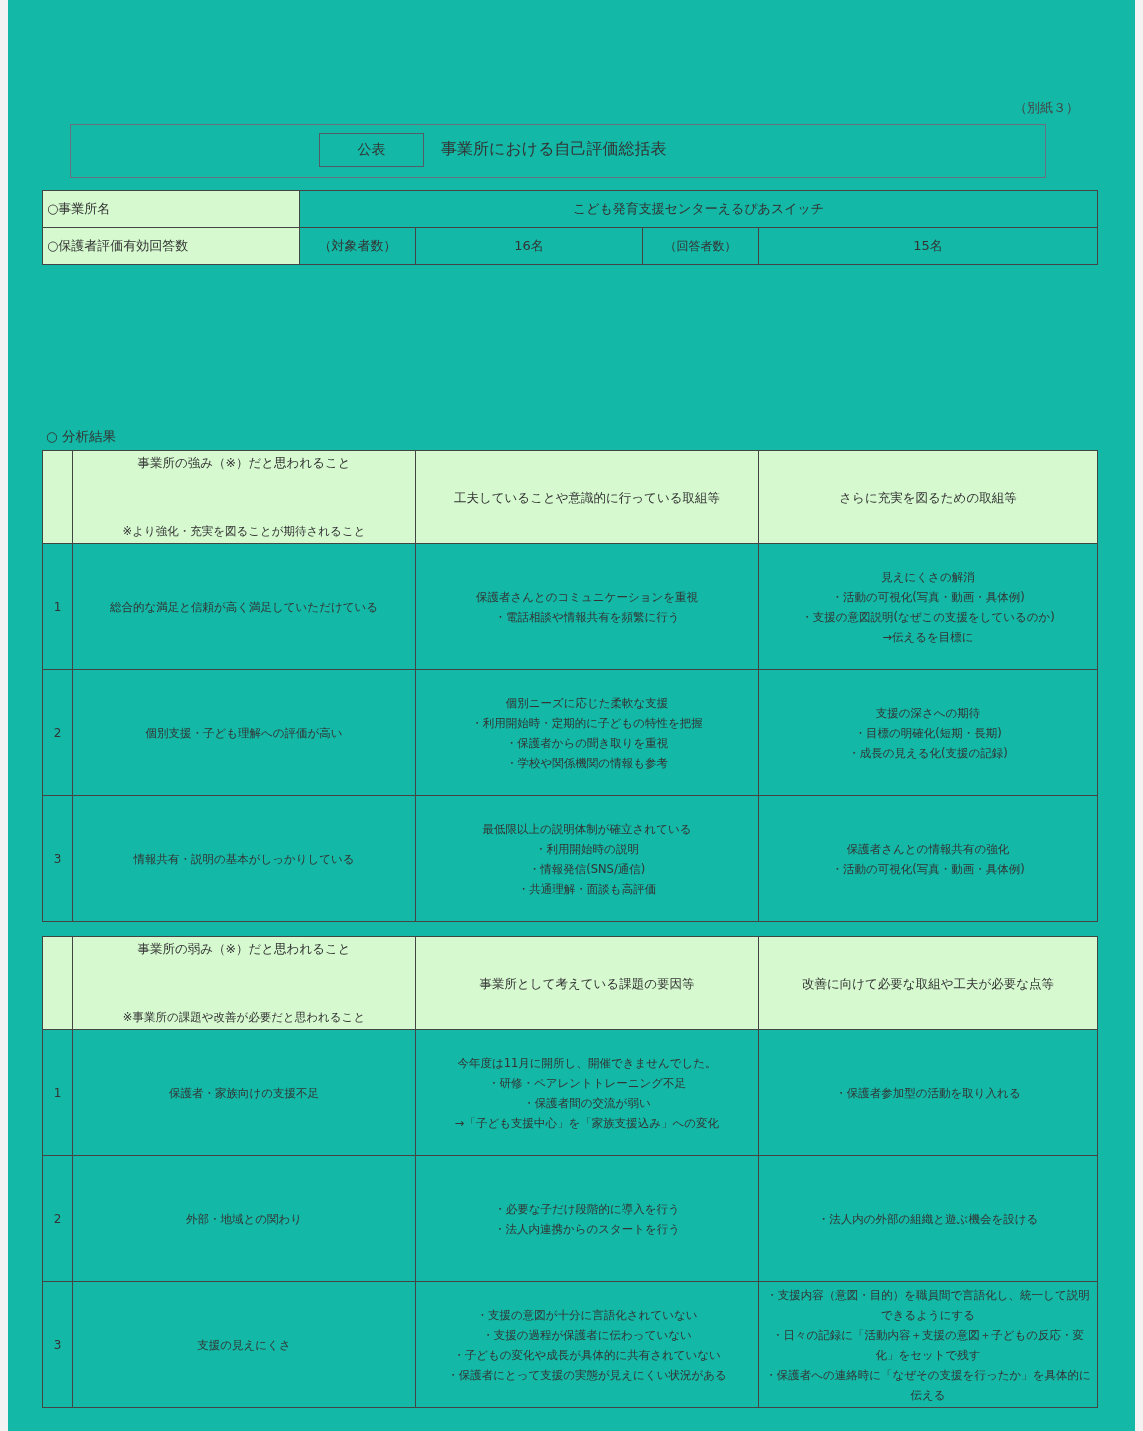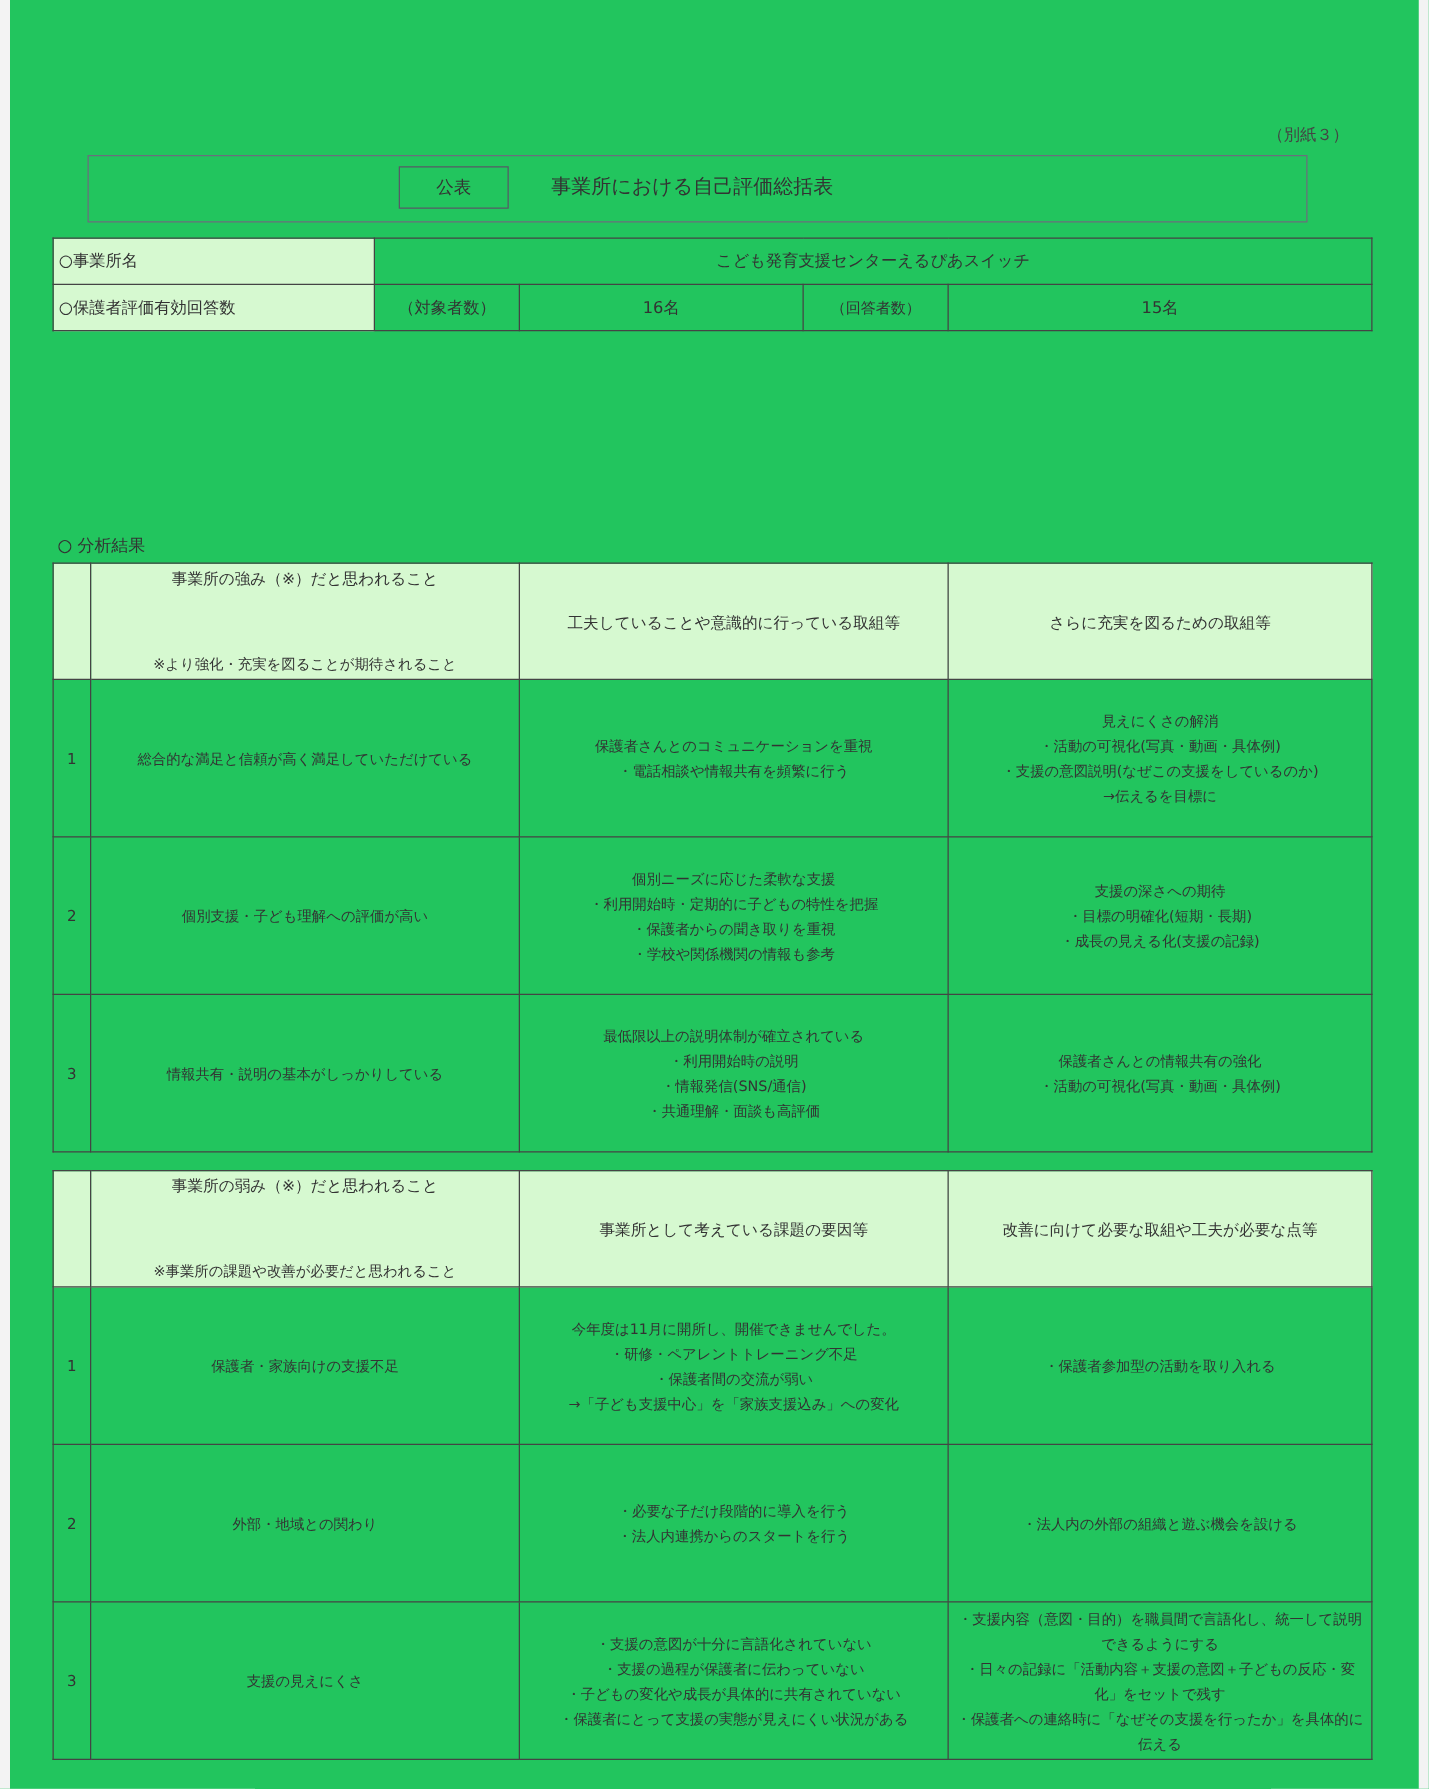--- a/index.html
+++ b/index.html
@@ -6,32 +6,32 @@
   body {
     width: 1143px; height: 1431px;
     background: #f3f3f3;
     font-family: "DejaVu Sans", "Liberation Sans", sans-serif;
     color: #333;
     position: relative;
     overflow: hidden;
   }
   .page {
     position: absolute; left: 8px; top: 0; width: 1127px; height: 1431px;
-    background: #22c55e;
+    background: #14b8a6;
   }
   .attachment {
     position: absolute; right: 56px; top: 99px;
     font-size: 13px; color: #444;
   }
   .title-box {
     position: absolute; left: 62px; top: 124px; width: 976px; height: 54px;
     border: 1.5px solid #6a6f7d; box-sizing: border-box;
   }
   .public-badge {
-    position: absolute; left: 248px; top: 8px; width: 88px; height: 34px;
+    position: absolute; left: 248px; top: 8px; width: 105px; height: 34px;
     border: 1.5px solid #555b66; box-sizing: border-box;
     display: flex; align-items: center; justify-content: center;
     font-size: 14px; color: #333;
   }
   .doc-title {
     position: absolute; left: 370px; top: 14px;
     font-size: 16px; color: #333;
   }
 
   table { border-collapse: collapse; table-layout: fixed; position: absolute; }

